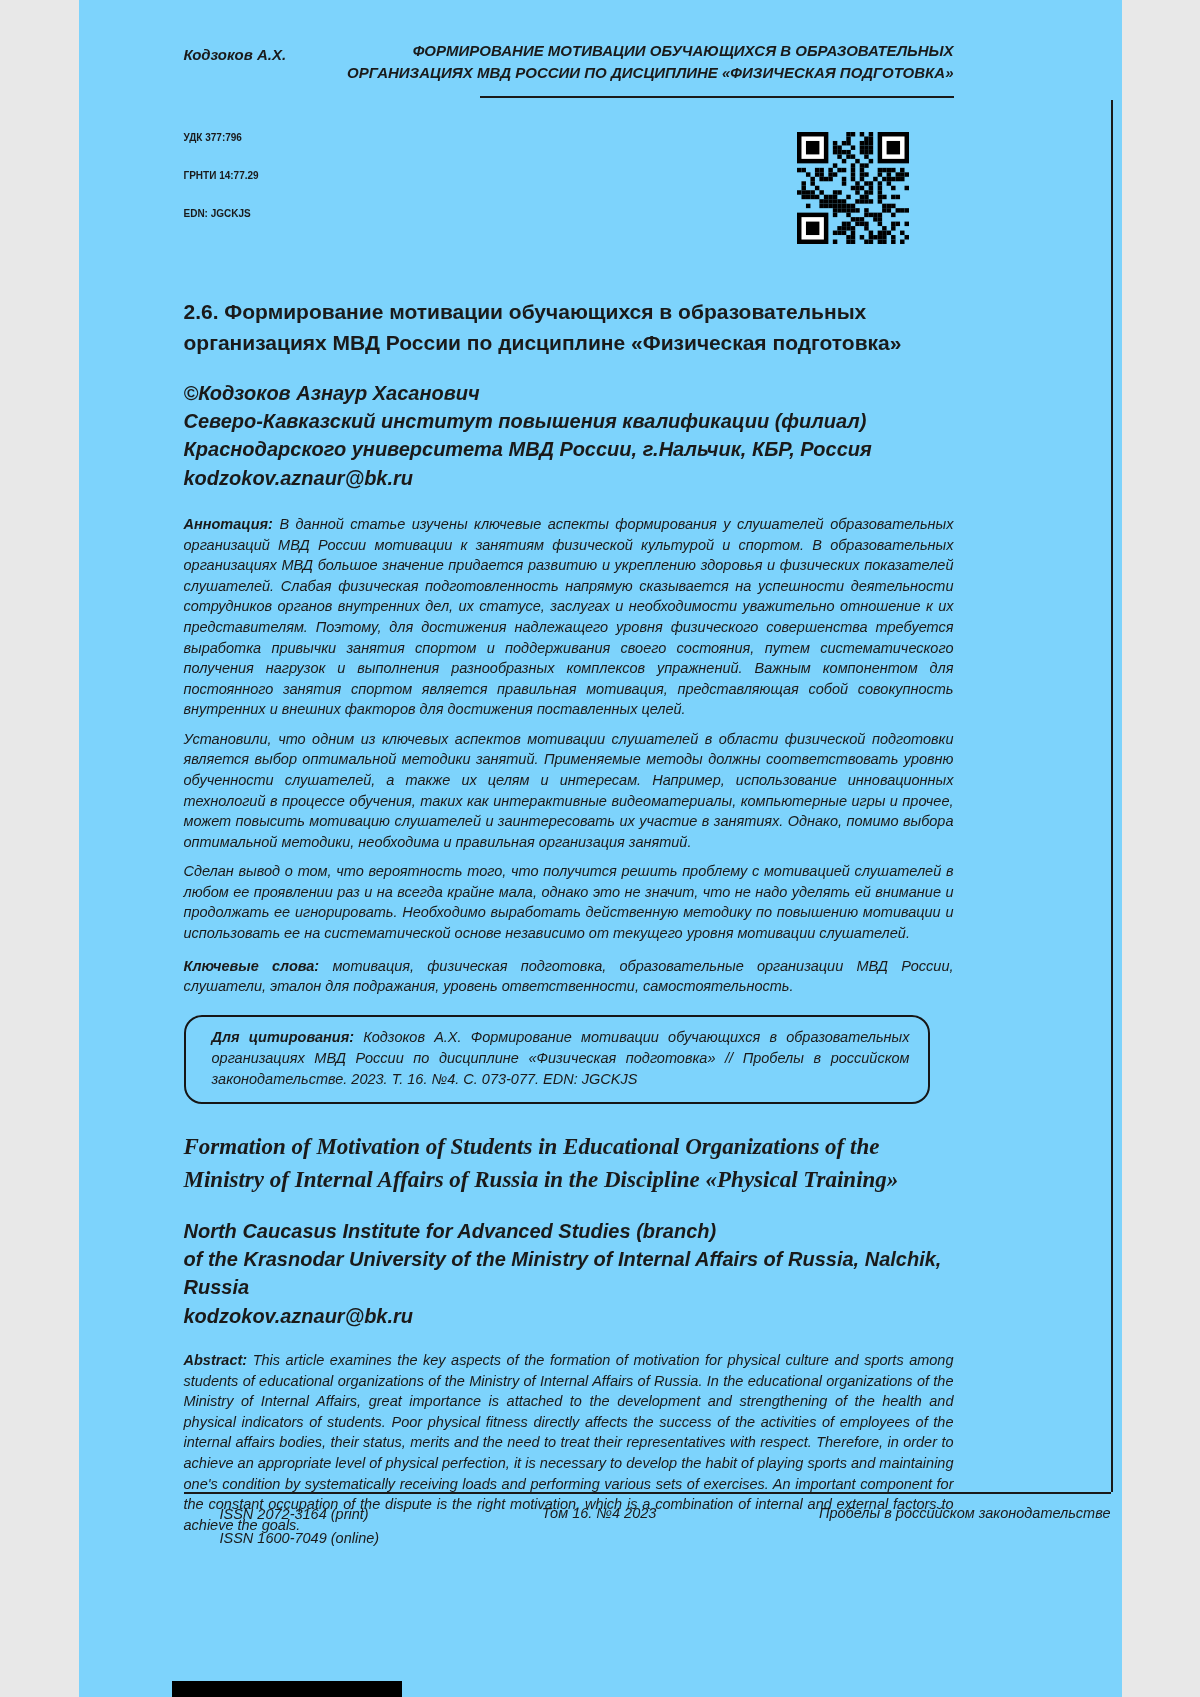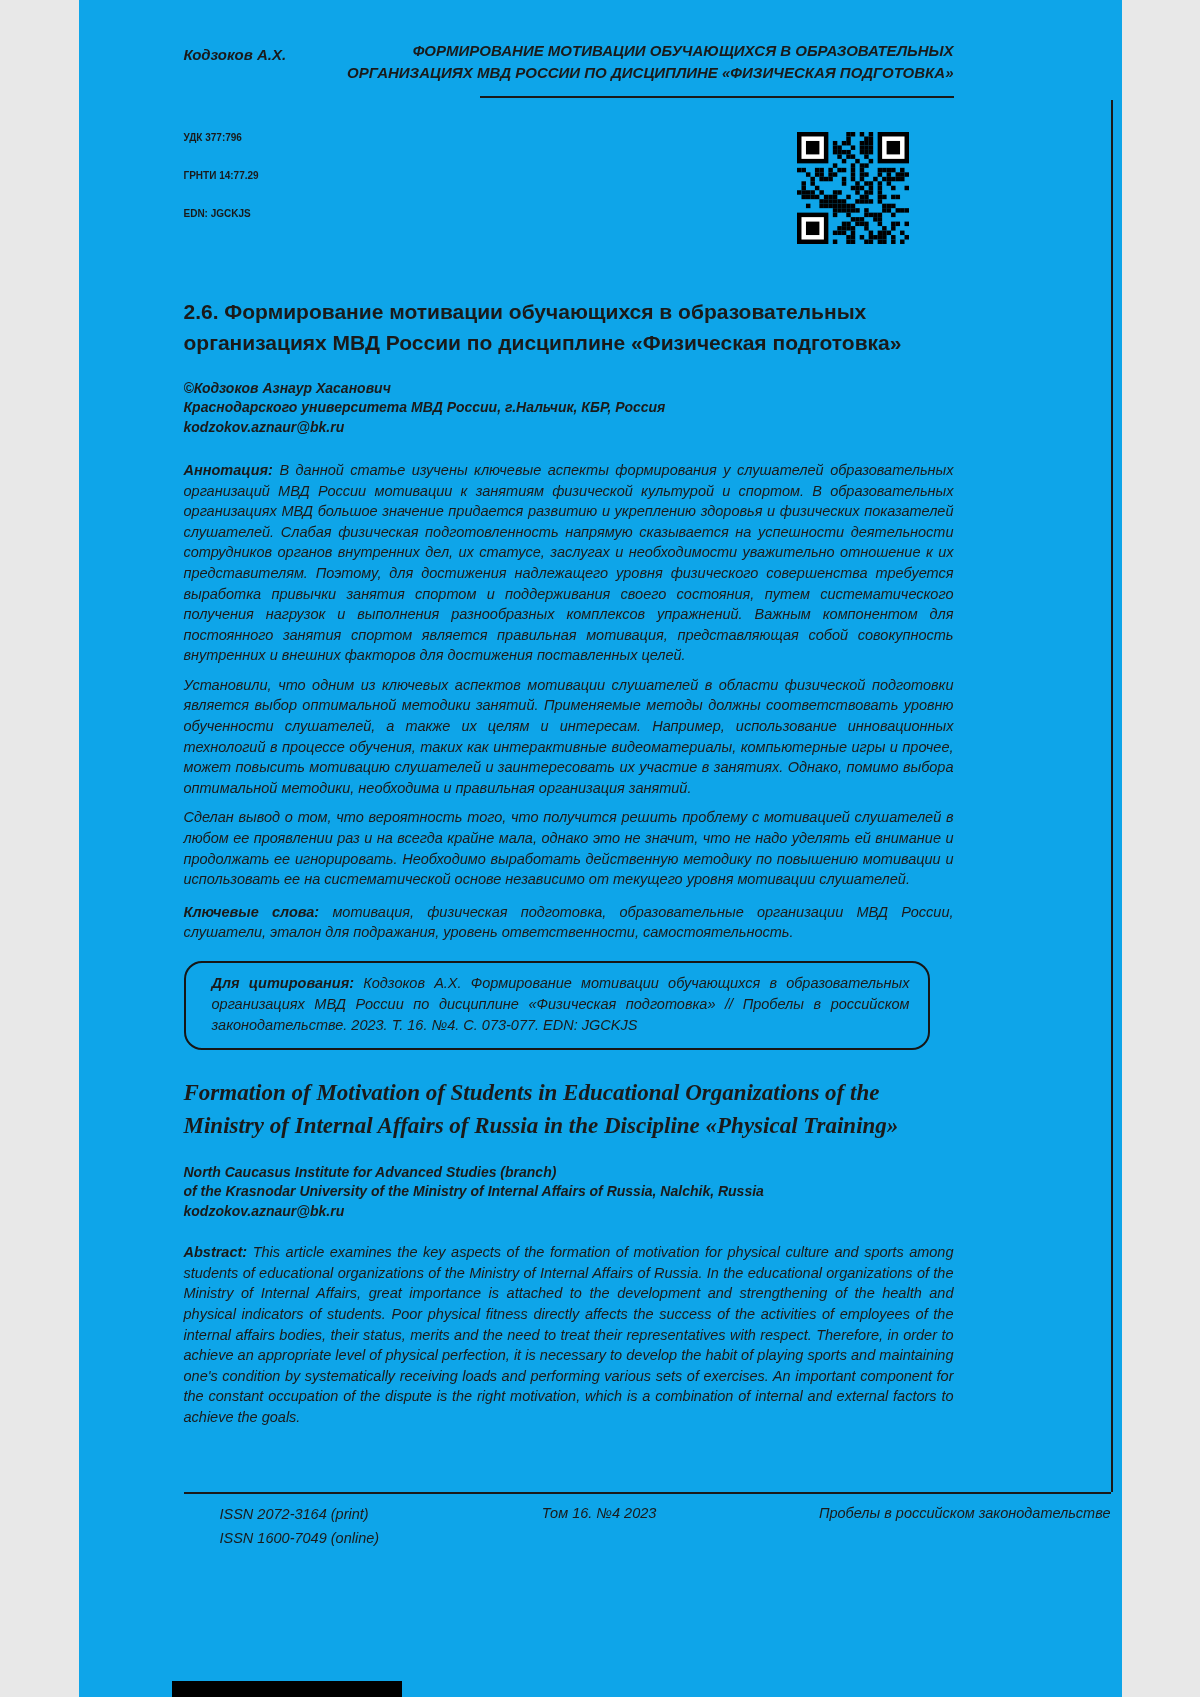--- a/index.html
+++ b/index.html
@@ -1,20 +1,20 @@
 <!DOCTYPE html>
 <html><head>
 <meta charset="utf-8">
 <style>
   html,body { margin:0; padding:0; background:#e8e8e8; }
   .page {
     position:relative;
     width:1043px; height:1697px;
     margin:0 auto;
-    background:#0ea5e9;
+    background:#7dd3fc;
     font-family:"Liberation Sans", sans-serif;
     color:#1a1a1a;
     overflow:hidden;
     box-sizing:border-box;
   }
   .content { padding:40px 168px 0 105px; }
 
   
   .header { display:flex; justify-content:space-between; align-items:flex-start; }
   .author-short { font-size:15px; font-weight:bold; font-style:italic; padding-top:6px; }
@@ -22,21 +22,21 @@
   .header-rule { margin-top:12px; margin-left:296px; border-top:2px solid #1a1a1a; height:0; }
 
   
   .meta { margin-top:34px; display:flex; justify-content:space-between; align-items:flex-start; }
   .meta-left div { font-size:10px; font-weight:bold; margin:0 0 27px 0; }
   .qr { width:112px; height:112px; margin-right:45px; }
   .qr svg { width:112px; height:112px; display:block; }
 
   
   .title-ru { margin-top:50px; font-size:21px; font-weight:bold; line-height:1.5; }
-  .authors { margin-top:20px; font-size:14px; font-weight:bold; font-style:italic; line-height:1.42; }
+  .authors { margin-top:20px; font-size:20px; font-weight:bold; font-style:italic; line-height:1.42; }
 
   
   .body-text { font-size:14.5px; font-style:italic; line-height:1.42; text-align:justify; }
   .body-text p { margin:0 0 9px 0; }
   .annotation { margin-top:22px; }
   .keywords { margin-top:12px; }
   b.lead { font-weight:bold; }
 
   
   .citation-box {
@@ -310,20 +310,21 @@
               <rect x="8" y="80" width="12" height="12" fill="#000"></rect>
             </g>
           </svg>
       </div>
     </section>
 
     <h1 class="title-ru" style="margin-bottom:0;">2.6. Формирование мотивации обучающихся в образовательных организациях МВД России по дисциплине «Физическая подготовка»</h1>
 
     <div class="authors">
       <div>©Кодзоков Азнаур Хасанович</div>
+      <div>Северо-Кавказский институт повышения квалификации (филиал)</div>
       <div>Краснодарского университета МВД России, г.Нальчик, КБР, Россия</div>
       <div>kodzokov.aznaur@bk.ru</div>
     </div>
 
     <div class="body-text annotation">
       <p><b class="lead">Аннотация:</b> <span>В данной статье изучены ключевые аспекты формирования у слушателей образовательных организаций МВД России мотивации к занятиям физической культурой и спортом. В образовательных организациях МВД большое значение придается развитию и укреплению здоровья и физических показателей слушателей. Слабая физическая подготовленность напрямую сказывается на успешности деятельности сотрудников органов внутренних дел, их статусе, заслугах и необходимости уважительно отношение к их представителям. Поэтому, для достижения надлежащего уровня физического совершенства требуется выработка привычки занятия спортом и поддерживания своего состояния, путем систематического получения нагрузок и выполнения разнообразных комплексов упражнений. Важным компонентом для постоянного занятия спортом является правильная мотивация, представляющая собой совокупность внутренних и внешних факторов для достижения поставленных целей.</span></p>
       <p>Установили, что одним из ключевых аспектов мотивации слушателей в области физической подготовки является выбор оптимальной методики занятий. Применяемые методы должны соответствовать уровню обученности слушателей, а также их целям и интересам. Например, использование инновационных технологий в процессе обучения, таких как интерактивные видеоматериалы, компьютерные игры и прочее, может повысить мотивацию слушателей и заинтересовать их участие в занятиях. Однако, помимо выбора оптимальной методики, необходима и правильная организация занятий.</p>
       <p>Сделан вывод о том, что вероятность того, что получится решить проблему с мотивацией слушателей в любом ее проявлении раз и на всегда крайне мала, однако это не значит, что не надо уделять ей внимание и продолжать ее игнорировать. Необходимо выработать действенную методику по повышению мотивации и использовать ее на систематической основе независимо от текущего уровня мотивации слушателей.</p>
     </div>
 

